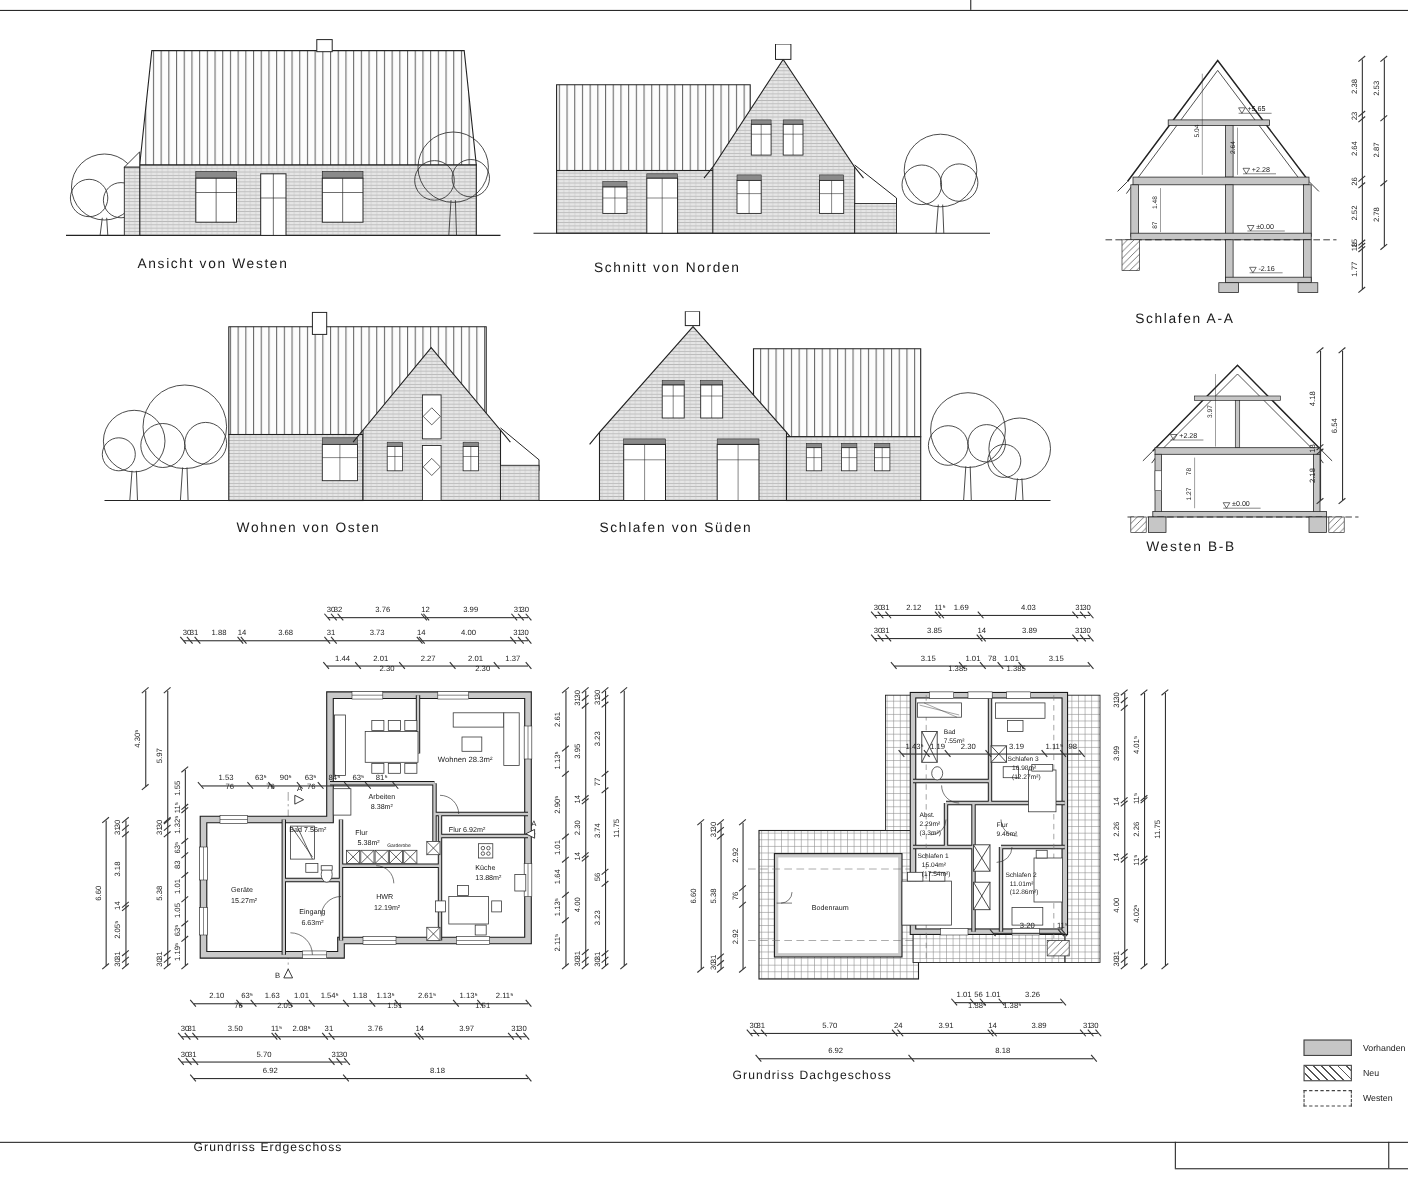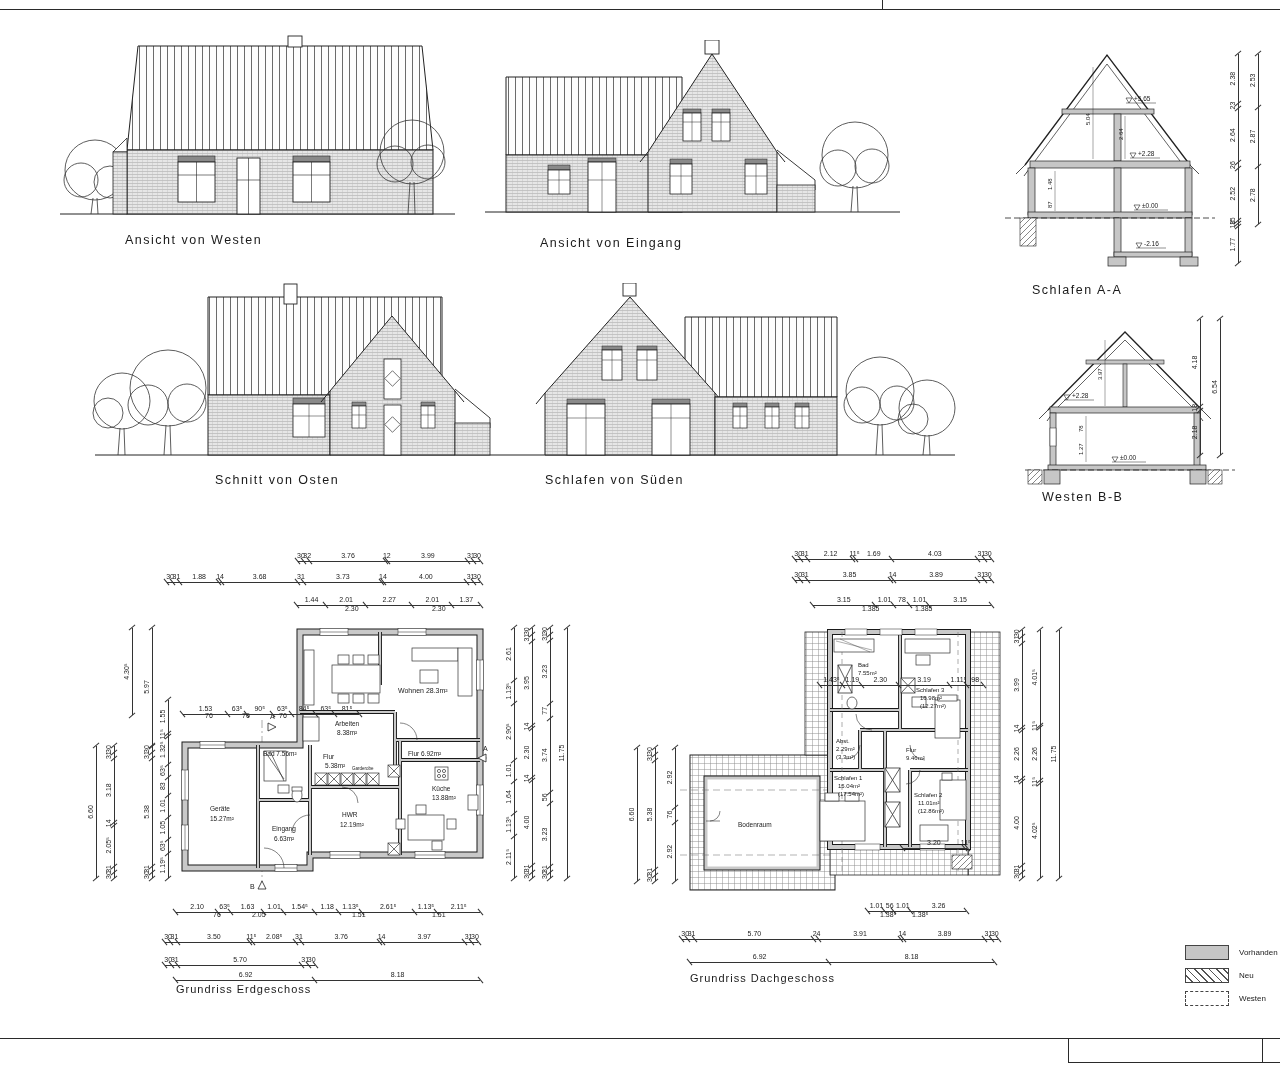--- a/index.html
+++ b/index.html
@@ -157,21 +157,21 @@
       <rect x="265" y="124" width="22" height="30" fill="#fff" stroke="#222" stroke-width="0.8"></rect>
       <path d="M276,124 V154 M265,136 H287" stroke="#222" stroke-width="0.5"></path>
     </g>
     <g stroke="#333" stroke-width="0.8" fill="none">
       <circle cx="375" cy="115" r="33"></circle>
         <circle cx="358" cy="128" r="18"></circle>
         <circle cx="392" cy="126" r="17"></circle>
       <path d="M373,146 L371,172 M377,146 L378,172"></path>
     </g>
   </svg>
-  <div class="cap" style="left:540px;top:236px">Ansicht von Eingang</div>
+  <div class="cap" style="left:540px;top:236px">Schnitt von Norden</div>
 
   <svg class="abs" style="left:1000px;top:45px" width="270" height="250" viewBox="0 0 270 250">
     <g stroke="#222" fill="none">
       <path d="M25,120 L107,10 L190,120" stroke-width="1.3"></path>
       <path d="M32,120 L107,19 L183,120" stroke-width="0.7"></path>
       <path d="M25,120 L16,129 M32,120 L24,131 M190,120 L199,129 M183,120 L191,131" stroke-width="0.8"></path>
     </g>
     <g>
       <rect x="62" y="64" width="92" height="5" fill="#c6c6c6" stroke="#222" stroke-width="0.7"></rect>
       <rect x="114" y="69" width="7" height="47" fill="#c6c6c6" stroke="#222" stroke-width="0.7"></rect>
@@ -310,21 +310,21 @@
       <rect x="262" y="119" width="14" height="4" fill="#8a8a8a" stroke="#222" stroke-width="0.5"></rect>
       <rect x="262" y="123" width="14" height="22" fill="#fff" stroke="#222" stroke-width="0.7"></rect>
       <path d="M269,123 V145 M262,132 H276" stroke="#222" stroke-width="0.5"></path>
     </g>
     <g>
       <rect x="331" y="119" width="14" height="4" fill="#8a8a8a" stroke="#222" stroke-width="0.5"></rect>
       <rect x="331" y="123" width="14" height="22" fill="#fff" stroke="#222" stroke-width="0.7"></rect>
       <path d="M338,123 V145 M331,132 H345" stroke="#222" stroke-width="0.5"></path>
     </g>
   </svg>
-  <div class="cap" style="left:215px;top:473px">Schnitt von Osten</div>
+  <div class="cap" style="left:215px;top:473px">Wohnen von Osten</div>
 
   <svg class="abs" style="left:495px;top:283px" width="470" height="185" viewBox="0 0 470 185">
     <g>
         <path d="M5,172 H460" stroke="#222" stroke-width="1" fill="none"></path>
       </g>
     <g>
       <polygon points="190,34 342,34 342,114 190,114" fill="url(#pat-roof)" stroke="#222" stroke-width="1"></polygon>
     </g>
     <g>
       <polygon points="50,172 50,110 135,14 220,110 220,172" fill="url(#pat-brick)" stroke="#222" stroke-width="1"></polygon>
@@ -932,21 +932,21 @@
       </div>
       <div class="seg" style="flex-grow: 0.3; flex-basis: 0px;">
         <span>30</span>
       </div>
     </div>
   <div class="chain vchain" style="left:557px;top:878px;width:250px">
       <div class="seg" style="flex-grow: 11.75; flex-basis: 0px;">
         <span>11.75</span>
       </div>
     </div>
-  <div class="cap small" style="left:176px;top:983px">Grundriss Erdgeschoss</div>
+  <div class="cap small" style="left:176px;top:1037px">Grundriss Erdgeschoss</div>
 
   <svg class="abs" style="left:620px;top:625px" width="400" height="268" viewBox="0 0 400 268">
     <g>
       <rect x="70" y="130" width="145" height="135" fill="url(#pat-grid)" stroke="#222" stroke-width="1"></rect>
       <rect x="86" y="153" width="112" height="90" fill="#fff" stroke="#1a1a1a" stroke-width="5"></rect>
       <rect x="86" y="153" width="112" height="90" fill="#fff" stroke="#c9c9c9" stroke-width="3"></rect>
       <path d="M60,165 H210 M60,230 H210" stroke="#666" stroke-width="0.5" stroke-dasharray="7,4" fill="none"></path>
       <path d="M86,196 h14 M100,186 a10,10 0 0 1 -10,10" stroke="#333" stroke-width="0.6" fill="none"></path>
     </g>
     <g>
@@ -1253,21 +1253,21 @@
       </div>
       <div class="seg" style="flex-grow: 4.015; flex-basis: 0px;">
         <span>4.01⁵</span>
       </div>
     </div>
   <div class="chain vchain" style="left:1049px;top:878px;width:248px">
       <div class="seg" style="flex-grow: 11.75; flex-basis: 0px;">
         <span>11.75</span>
       </div>
     </div>
-  <div class="cap small" style="left:690px;top:972px">Grundriss Dachgeschoss</div>
+  <div class="cap small" style="left:666px;top:972px">Grundriss Dachgeschoss</div>
 
   <div class="legend-row" style="left:1185px;top:945px">
     <div class="sw solid"></div>
     <div class="lbl">Vorhanden</div>
   </div>
   <div class="legend-row" style="left:1185px;top:968px">
     <div class="sw hatch"></div>
     <div class="lbl">Neu</div>
   </div>
   <div class="legend-row" style="left:1185px;top:991px">

